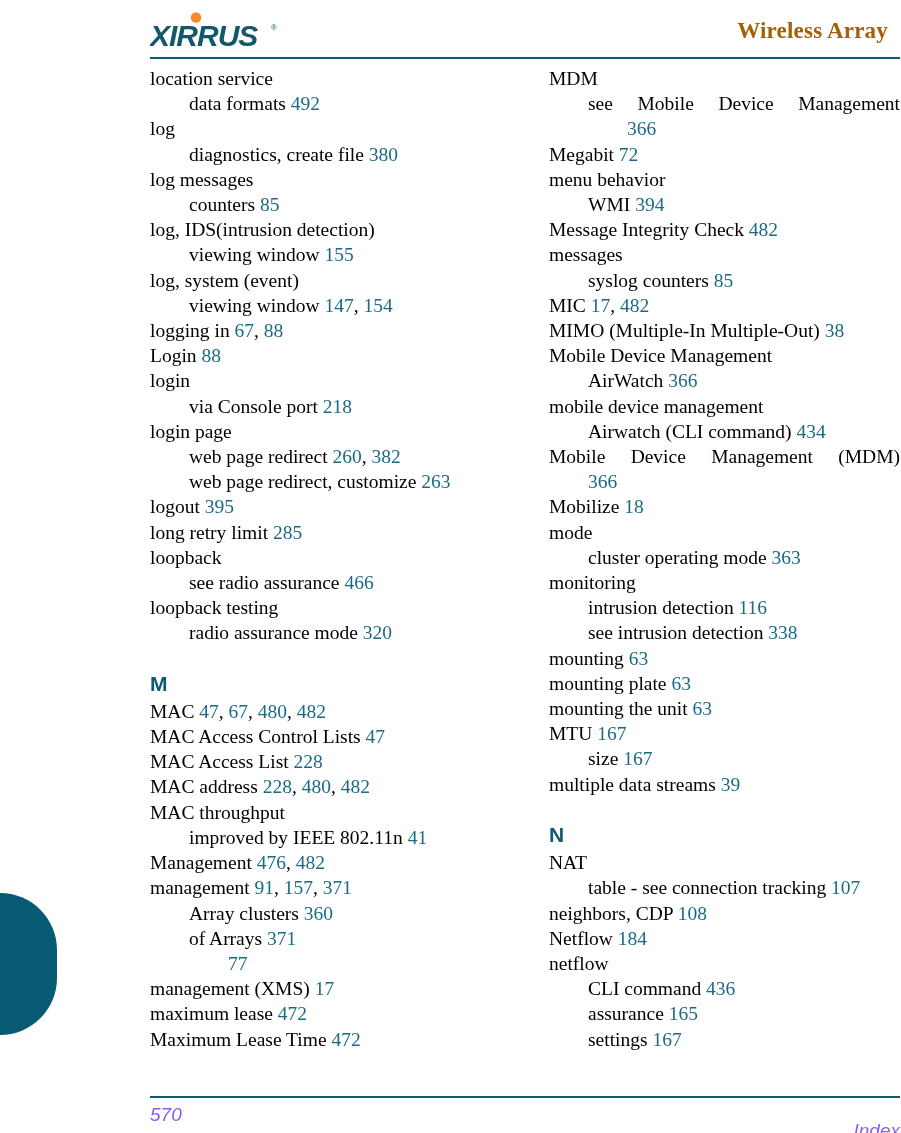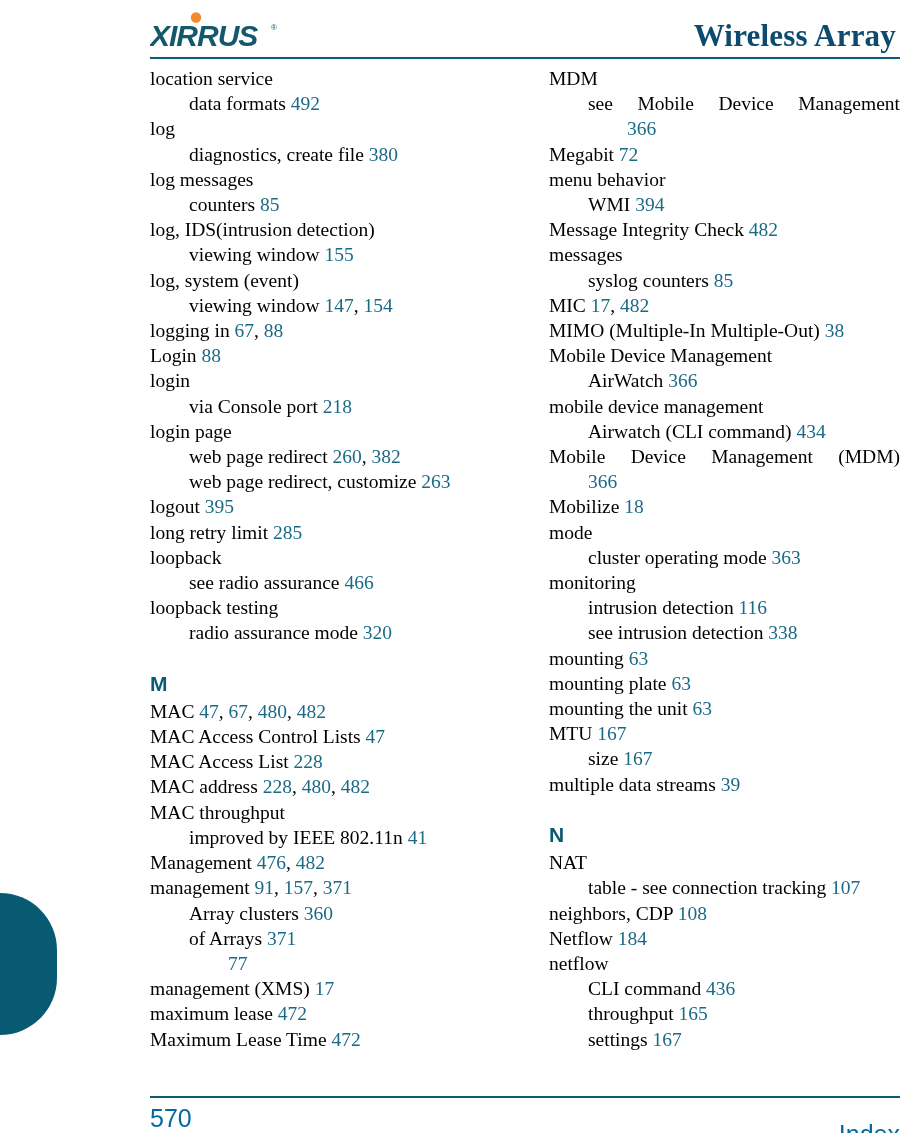--- a/index.html
+++ b/index.html
@@ -40,26 +40,26 @@
     position: absolute;
     left: 0;
     top: 4px;
     width: 170px;
     height: 40px;
   }
   .logo svg { display: block; }
 
   .header-title {
     position: absolute;
-    right: 4px;
+    right: 12px;
     top: 10px;
     font-family: "Liberation Serif", serif;
-    font-size: 31px;
+    font-size: 23px;
     font-weight: 700;
-    color: #0c4a6e;
+    color: #a16207;
     letter-spacing: 0.2px;
     white-space: nowrap;
   }
   .header-rule {
     position: absolute;
     left: 150px;
     top: 57px;
     width: 750px;
     height: 2px;
     background: #0B5B73;
@@ -124,22 +124,23 @@
     height: 1.5px;
     background: #0B5B73;
   }
   .footer {
     position: absolute;
     left: 150px;
     top: 1104px;
     width: 750px;
     height: 26px;
     font-family: "Liberation Sans", sans-serif;
-    font-size: 25px;
-    color: #0369a1;
+    font-size: 19px;
+    color: #8b5cf6;
+    font-style: italic;
   }
   .footer-page {
     position: absolute;
     left: 0;
     top: 0;
   }
   .footer-label {
     position: absolute;
     right: 0;
     top: 0;
@@ -240,21 +241,21 @@
       <div class="entry lvl1"><span>multiple data streams</span> <span class="pg">39</span></div>
       <div class="spacer-before"></div>
       <div class="section-letter">N</div>
       <div class="spacer-after"></div>
       <div class="entry lvl1"><span>NAT</span></div>
       <div class="entry lvl2"><span>table - see connection tracking</span> <span class="pg">107</span></div>
       <div class="entry lvl1"><span>neighbors, CDP</span> <span class="pg">108</span></div>
       <div class="entry lvl1"><span>Netflow</span> <span class="pg">184</span></div>
       <div class="entry lvl1"><span>netflow</span></div>
       <div class="entry lvl2"><span>CLI command</span> <span class="pg">436</span></div>
-      <div class="entry lvl2"><span>throughput</span> <span class="pg">165</span></div>
+      <div class="entry lvl2"><span>assurance</span> <span class="pg">165</span></div>
       <div class="entry lvl2"><span>settings</span> <span class="pg">167</span></div>
     </div>
 </div>
 
 <div class="footer-rule"></div>
 <div class="footer">
   <span class="footer-page">570</span>
   <span class="footer-label">Index</span>
 </div>
 

